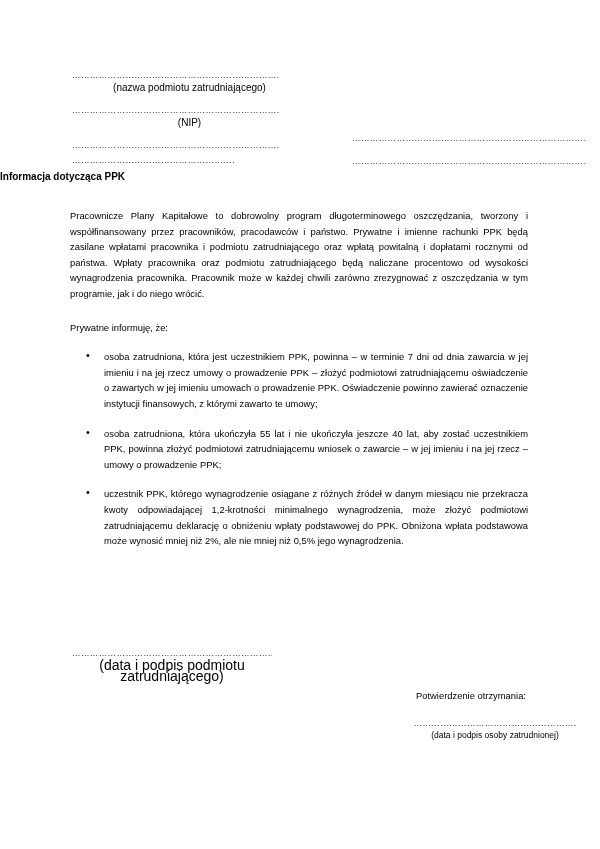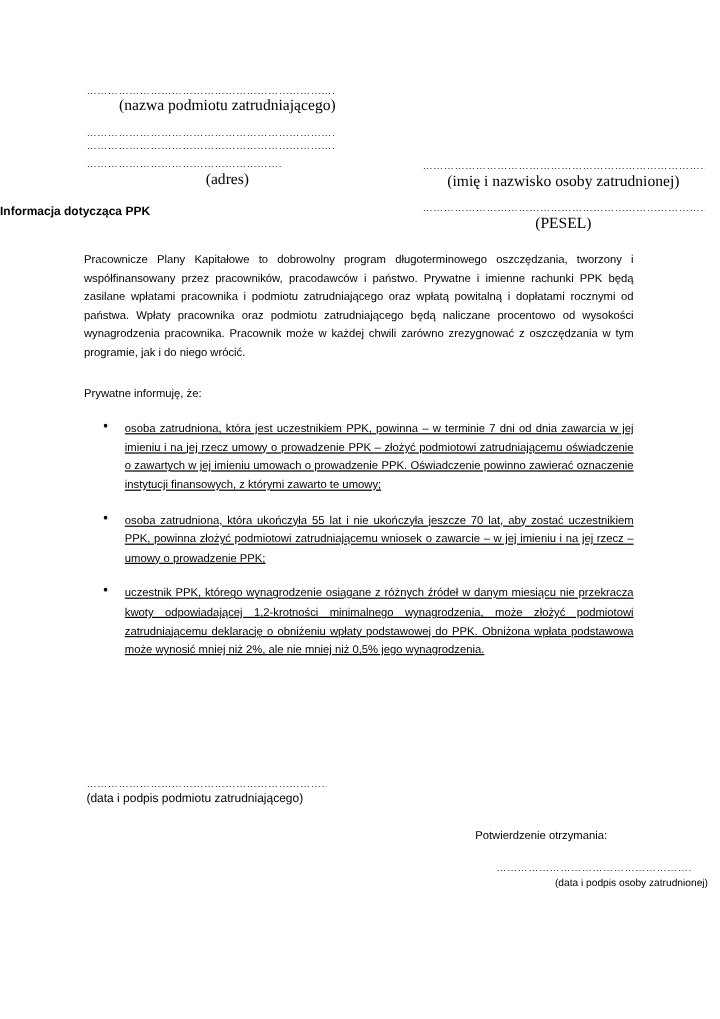--- a/index.html
+++ b/index.html
@@ -45,27 +45,26 @@
   .dots-line {
     font-size: 8.5px;
     line-height: 10px;
     letter-spacing: 0.4px;
     color: #222;
     white-space: nowrap;
     overflow: hidden;
     height: 11px;
   }
   .field-label {
-    font-size: 13px;
+    font-size: 10px;
     text-align: center;
     line-height: 11px;
     margin-top: 1px;
     margin-bottom: 12px;
     color: #000;
-    font-family: Liberation Serif, serif;
   }
   .gap-4 { height: 4px; }
 
   
   .doc-title {
     text-align: left;
     font-size: 10px;
     font-weight: bold;
     margin-top: 26px;
     margin-bottom: 16px;
@@ -89,116 +88,113 @@
     padding-left: 30px;
     list-style: none;
   }
   ul.bullets li {
     font-size: 9.4px;
     line-height: 15.6px;
     text-align: justify;
     position: relative;
     margin-bottom: 14px;
     padding-left: 4px;
-    text-decoration: underline;
   }
   ul.bullets li:before {
     content: "\2022";
     position: absolute;
     left: -14px;
     top: -1px;
     font-size: 11px;
   }
   ul.bullets li:last-child { margin-bottom: 0; }
 
   
   .sig-left {
     position: absolute;
     left: 72px;
     top: 648px;
     width: 200px;
   }
   .sig-left .dots-line { letter-spacing: 0.4px; }
   .sig-left .sig-cap {
-    font-size: 10px;
+    font-size: 14px;
     line-height: 11px;
     margin-top: 1px;
-    text-align: left;
+    text-align: center;
   }
   .confirm {
     position: absolute;
-    left: 396px;
+    left: 416px;
     top: 690px;
     font-size: 9.4px;
   }
   .sig-right {
     position: absolute;
     left: 400px;
     top: 718px;
     width: 190px;
     text-align: center;
   }
   .sig-right .dots-line {
     text-align: center;
     letter-spacing: 0.4px;
   }
   .sig-right .sig-cap {
     font-size: 8.5px;
     line-height: 11px;
     margin-top: 1px;
-    text-align: right;
+    text-align: center;
   }
 </style>
 </head>
 <body>
 
 <div class="page">
 
   <div class="header">
 
     <div class="hdr-left">
       <div class="field-block">
         <div class="dots-line">…………………………………………………………….</div>
         <div class="field-label">(nazwa podmiotu zatrudniającego)</div>
       </div>
       <div class="field-block">
         <div class="dots-line">…………………………………………………………….</div>
+        <div class="field-label">(NIP)</div>
       </div>
       <div class="field-block">
         <div class="dots-line">…………………………………………………………….</div>
         <div class="gap-4"></div>
         <div class="dots-line">……………………………………………….</div>
-        <div class="field-label">(adres)</div>
       </div>
     </div>
 
     <div class="hdr-right">
       <div class="field-block">
         <div class="dots-line">………………………………………………………………………..</div>
-        <div class="field-label">(imię i nazwisko osoby zatrudnionej)</div>
       </div>
       <div class="field-block" style="margin-top:12px;">
         <div class="dots-line">………………………………………………………………………..</div>
-        <div class="field-label">(PESEL)</div>
       </div>
     </div>
 
   </div>
 
   <div class="doc-title">Informacja dotycząca PPK</div>
 
   <div class="body-wrap">
 
     <p class="para">Pracownicze Plany Kapitałowe to dobrowolny program długoterminowego oszczędzania, tworzony i współfinansowany przez pracowników, pracodawców i państwo. Prywatne i imienne rachunki PPK będą zasilane wpłatami pracownika i podmiotu zatrudniającego oraz wpłatą powitalną i dopłatami rocznymi od państwa. Wpłaty pracownika oraz podmiotu zatrudniającego będą naliczane procentowo od wysokości wynagrodzenia pracownika. Pracownik może w każdej chwili zarówno zrezygnować z oszczędzania w tym programie, jak i do niego wrócić.</p>
 
     <p class="para intro2">Prywatne informuję, że:</p>
 
     <ul class="bullets">
       <li>osoba zatrudniona, która jest uczestnikiem PPK, powinna – w terminie 7 dni od dnia zawarcia w jej imieniu i na jej rzecz umowy o prowadzenie PPK – złożyć podmiotowi zatrudniającemu oświadczenie o zawartych w jej imieniu umowach o prowadzenie PPK. Oświadczenie powinno zawierać oznaczenie instytucji finansowych, z którymi zawarto te umowy;</li>
-      <li>osoba zatrudniona, która ukończyła 55 lat i nie ukończyła jeszcze 70 lat, aby zostać uczestnikiem PPK, powinna złożyć podmiotowi zatrudniającemu wniosek o zawarcie – w jej imieniu i na jej rzecz – umowy o prowadzenie PPK;</li>
+      <li>osoba zatrudniona, która ukończyła 55 lat i nie ukończyła jeszcze 40 lat, aby zostać uczestnikiem PPK, powinna złożyć podmiotowi zatrudniającemu wniosek o zawarcie – w jej imieniu i na jej rzecz – umowy o prowadzenie PPK;</li>
       <li>uczestnik PPK, którego wynagrodzenie osiągane z różnych źródeł w danym miesiącu nie przekracza kwoty odpowiadającej 1,2-krotności minimalnego wynagrodzenia, może złożyć podmiotowi zatrudniającemu deklarację o obniżeniu wpłaty podstawowej do PPK. Obniżona wpłata podstawowa może wynosić mniej niż 2%, ale nie mniej niż 0,5% jego wynagrodzenia.</li>
     </ul>
 
   </div>
 
   <div class="sig-left">
     <div class="dots-line">…………………………………………………………….</div>
     <div class="sig-cap">(data i podpis podmiotu zatrudniającego)</div>
   </div>
 

